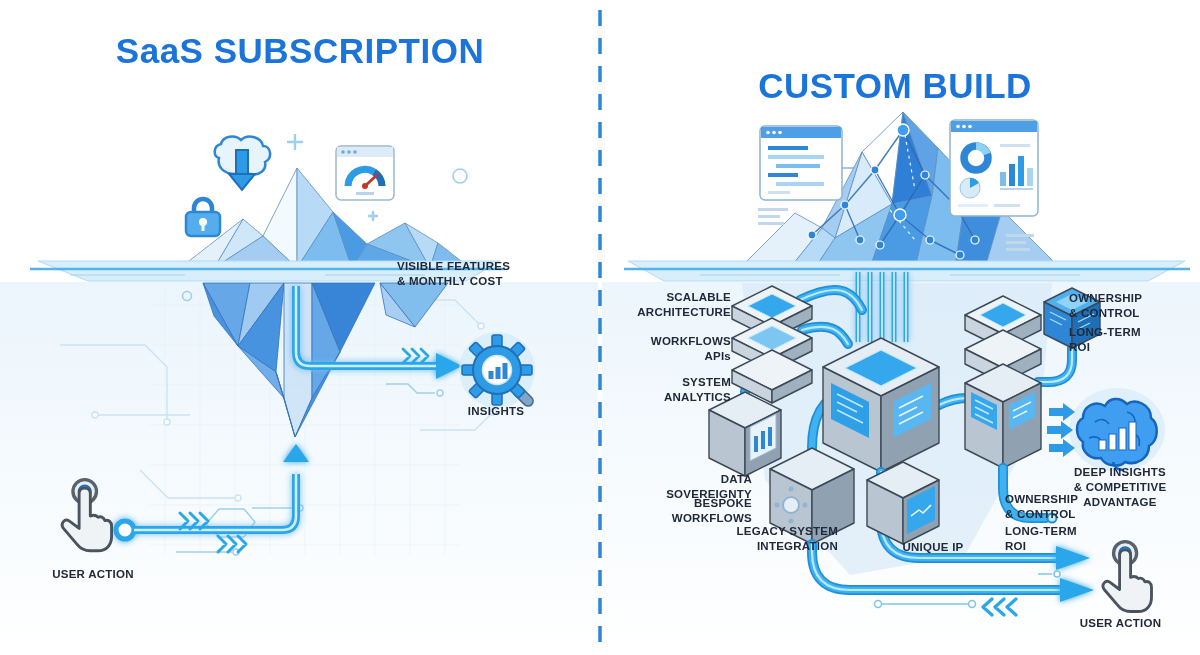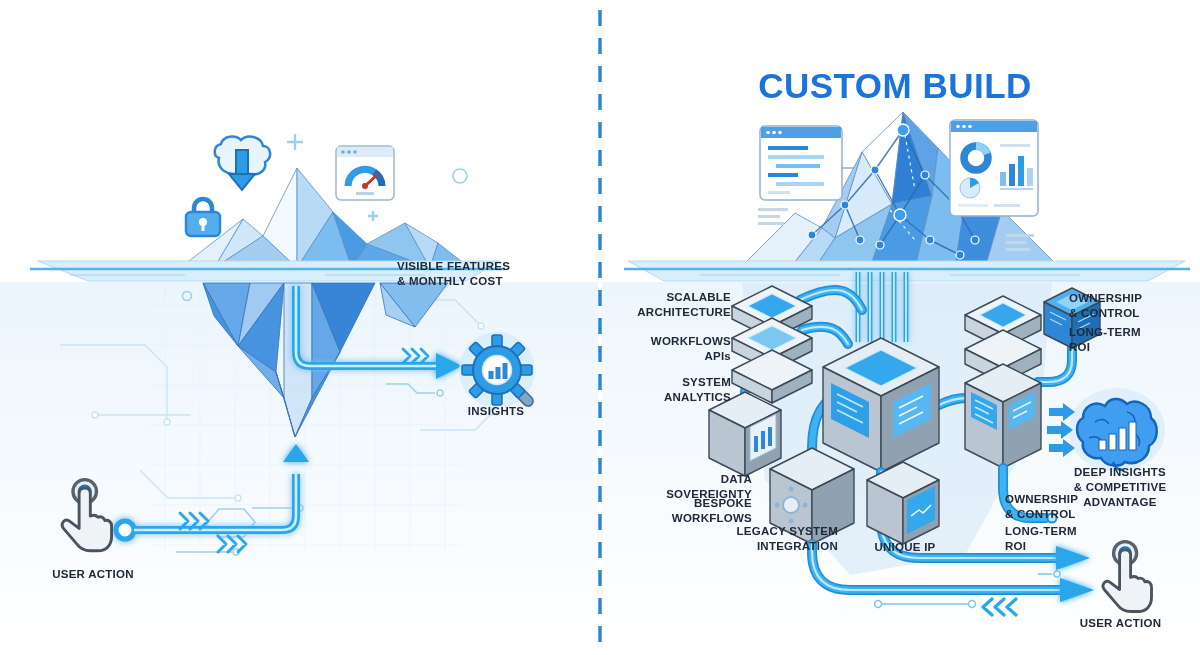--- a/index.html
+++ b/index.html
@@ -18,21 +18,21 @@
   #lbl-insights{left:446px;top:404px;width:100px;}
   #lbl-user-left{left:38px;top:567px;width:110px;}
   #lbl-owned{left:644px;top:211px;width:165px;}
   #lbl-scalable{right:469px;top:290px;}
   #lbl-integrated{right:469px;top:334px;}
   #lbl-bespoke{right:469px;top:375px;}
   #lbl-security{right:469px;top:415px;}
   #lbl-sovereignty{right:448px;top:472px;}
   #lbl-workflows{right:448px;top:496px;}
   #lbl-legacy{right:362px;top:524px;}
-  #lbl-unique{left:860px;top:540px;width:90px;}
+  #lbl-unique{left:888px;top:540px;width:90px;}
   #lbl-ownership-top{left:1069px;top:291px;}
   #lbl-roi-top{left:1069px;top:325px;}
   #lbl-deep{left:1058px;top:465px;width:124px;}
   #lbl-ownership-bottom{left:1005px;top:492px;}
   #lbl-roi-bottom{left:1005px;top:524px;}
   #lbl-user-right{left:1063px;top:616px;width:115px;}
 </style>
 </head>
 <body>
 
@@ -444,20 +444,21 @@
       <rect x="54" y="30" width="7" height="28"></rect>
     </g>
     <path d="M38,70 q2,8 10,8" fill="none" stroke="#1565c0" stroke-width="2.5"></path>
   </g>
 
   <g transform="translate(1091,540) scale(1.1)">
     <use href="#hand-shape"></use>
   </g>
 </svg>
 
+<div class="title" id="title-left">SaaS SUBSCRIPTION</div>
 <div class="title" id="title-right">CUSTOM BUILD</div>
 
 <div class="lbl" id="lbl-visible">VISIBLE FEATURES
 &amp; MONTHLY COST</div>
 <div class="lbl c" id="lbl-insights">INSIGHTS</div>
 <div class="lbl c" id="lbl-user-left">USER ACTION</div>
 
 <div class="lbl r" id="lbl-scalable">SCALABLE
 ARCHITECTURE</div>
 <div class="lbl r" id="lbl-integrated">WORKFLOWS

